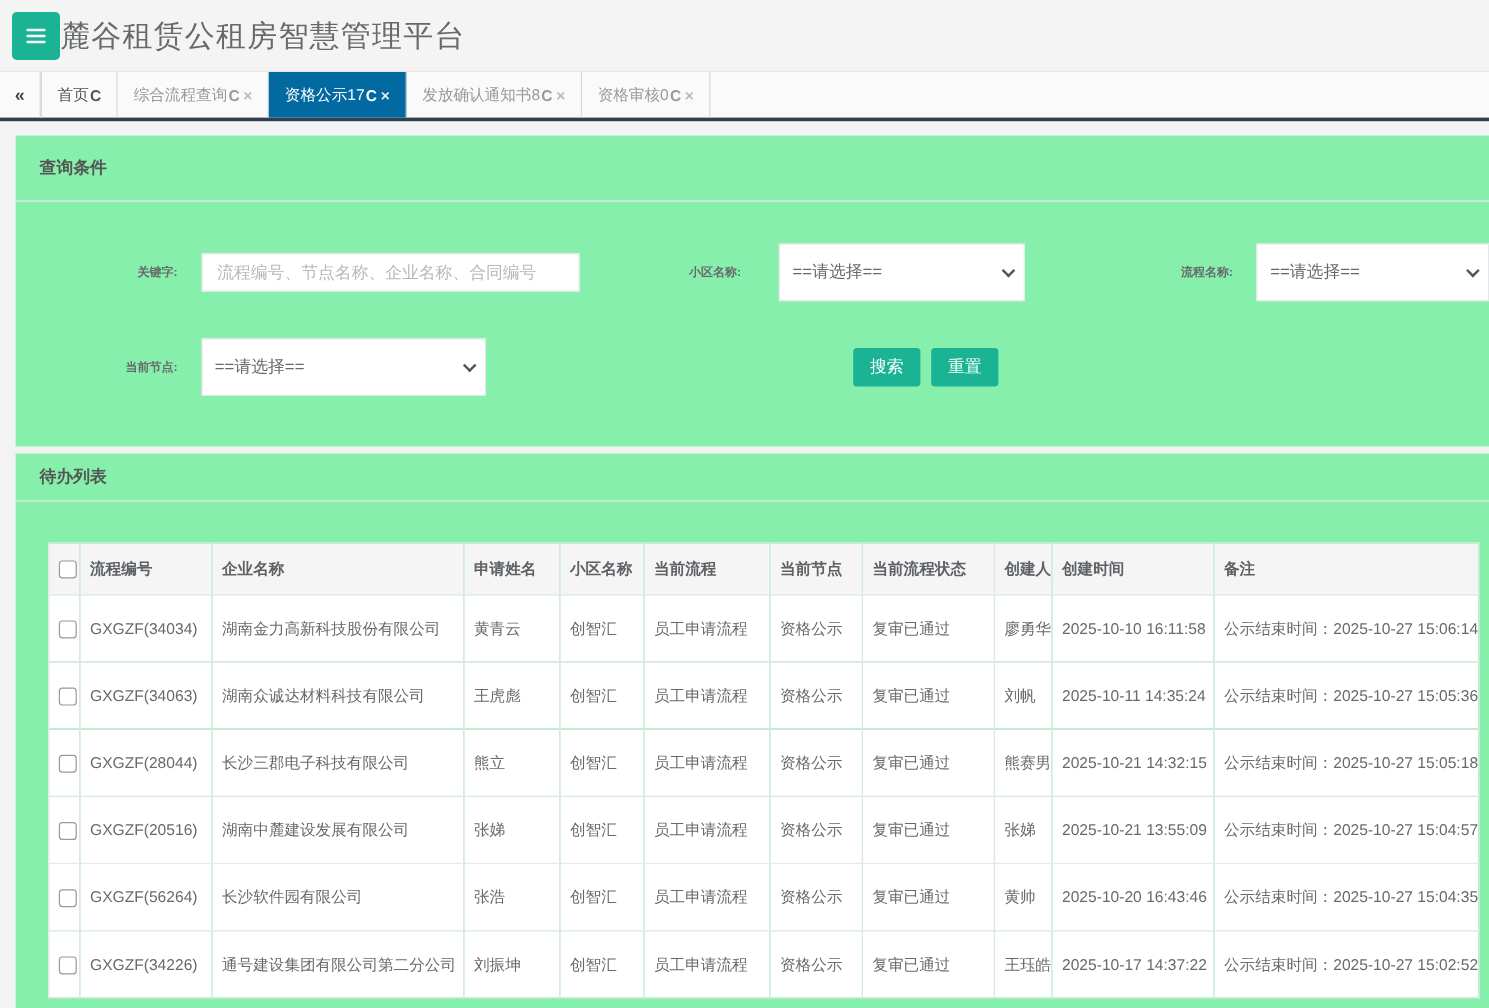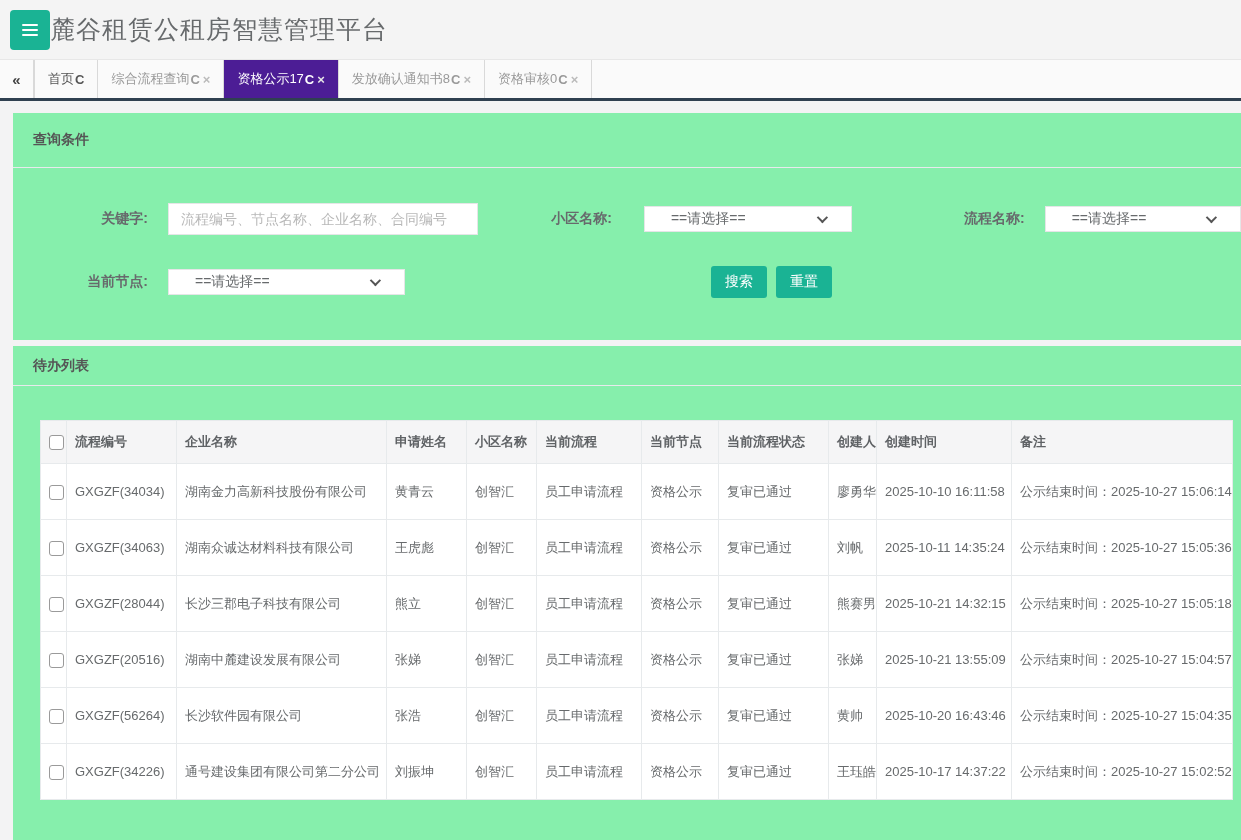--- a/index.html
+++ b/index.html
@@ -37,52 +37,52 @@
     font-size: 15px; font-weight: bold;
   }
   .tab {
     display: flex; align-items: center; padding: 0 13px;
     border-right: 1px solid #d9d9d9; cursor: pointer;
     font-size: 13px; color: #999; white-space: nowrap;
   }
   .tab.home { color: #555; border-left: 1px solid #d9d9d9; }
   .tab .tab-refresh { font-weight: bold; font-size: 13px; margin-left: 1px; }
   .tab .tab-close { color: #bbb; font-weight: bold; margin-left: 3px; font-size: 13px; }
-  .tab.active { background: #4c1d95; color: #fff; }
+  .tab.active { background: #0369a1; color: #fff; }
   .tab.active .tab-close { color: #e8e8e8; }
   
   .panel { background: #86efac; margin-left: 13px; }
   .panel.query { margin-top: 12px; }
   .panel.todo { margin-top: 6px; height: 509px; }
   .panel-header {
     padding: 0 20px; font-size: 14px; font-weight: bold; color: #555;
     border-bottom: 1px solid #e7eaec; display: flex; align-items: center;
   }
   .panel.query .panel-header { height: 55px; }
   .panel.todo .panel-header { height: 40px; }
   
   .query-form { padding: 35px 0 42px 0; }
   .form-row { display: flex; align-items: center; }
   .form-row + .form-row { margin-top: 31px; }
   .f-label {
     width: 155px; text-align: right; padding-right: 20px;
-    font-weight: bold; font-size: 14px; color: #676a6c; flex: 0 0 auto;
+    font-weight: bold; font-size: 10px; color: #676a6c; flex: 0 0 auto;
   }
   .f-label.l2 { width: 166px; padding-right: 32px; }
   .f-label.l3 { width: 193px; }
   .text-input {
     width: 377px; height: 32px; border: 1px solid #e5e6e7; background: #fff;
     padding: 0 12px; font-size: 14px; color: #676a6c; outline: none;
     font-family: inherit;
   }
   .text-input::placeholder { color: #b8b8b8; }
   .sel {
-    height: 26px; border: 1px solid #e5e6e7; background: #fff;
+    height: 48px; border: 1px solid #e5e6e7; background: #fff;
     display: flex; align-items: center; justify-content: space-between;
-    padding: 0 26px; font-size: 14px; color: #676a6c; cursor: pointer;
+    padding: 0 10px; font-size: 14px; color: #676a6c; cursor: pointer;
   }
   .sel.community { width: 244px; }
   .sel.node { width: 237px; }
   .sel.process { width: 230px; }
   .chev {
     width: 8px; height: 8px; border-right: 2px solid #555; border-bottom: 2px solid #555;
     transform: rotate(45deg) translateY(-2px); flex: 0 0 auto; margin-left: 8px;
   }
   .btns { margin-left: 306px; display: flex; }
   .btn {

